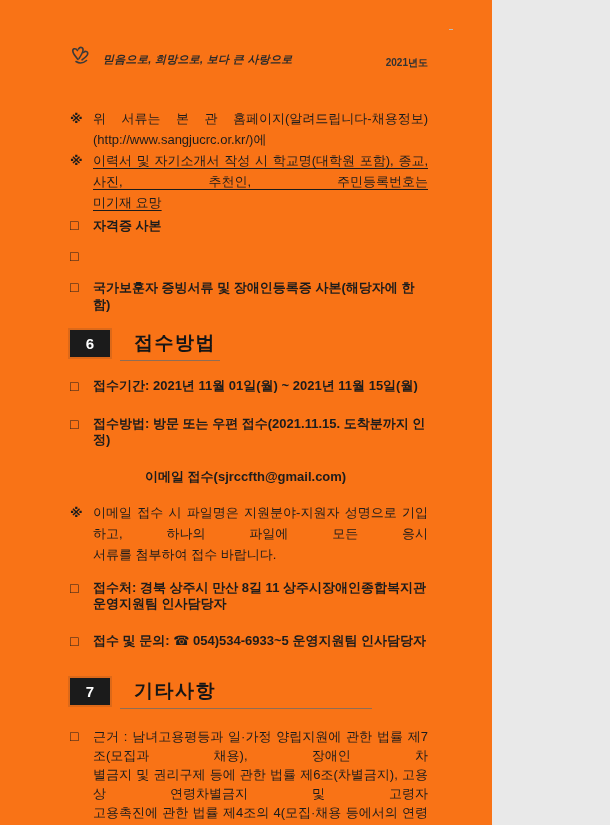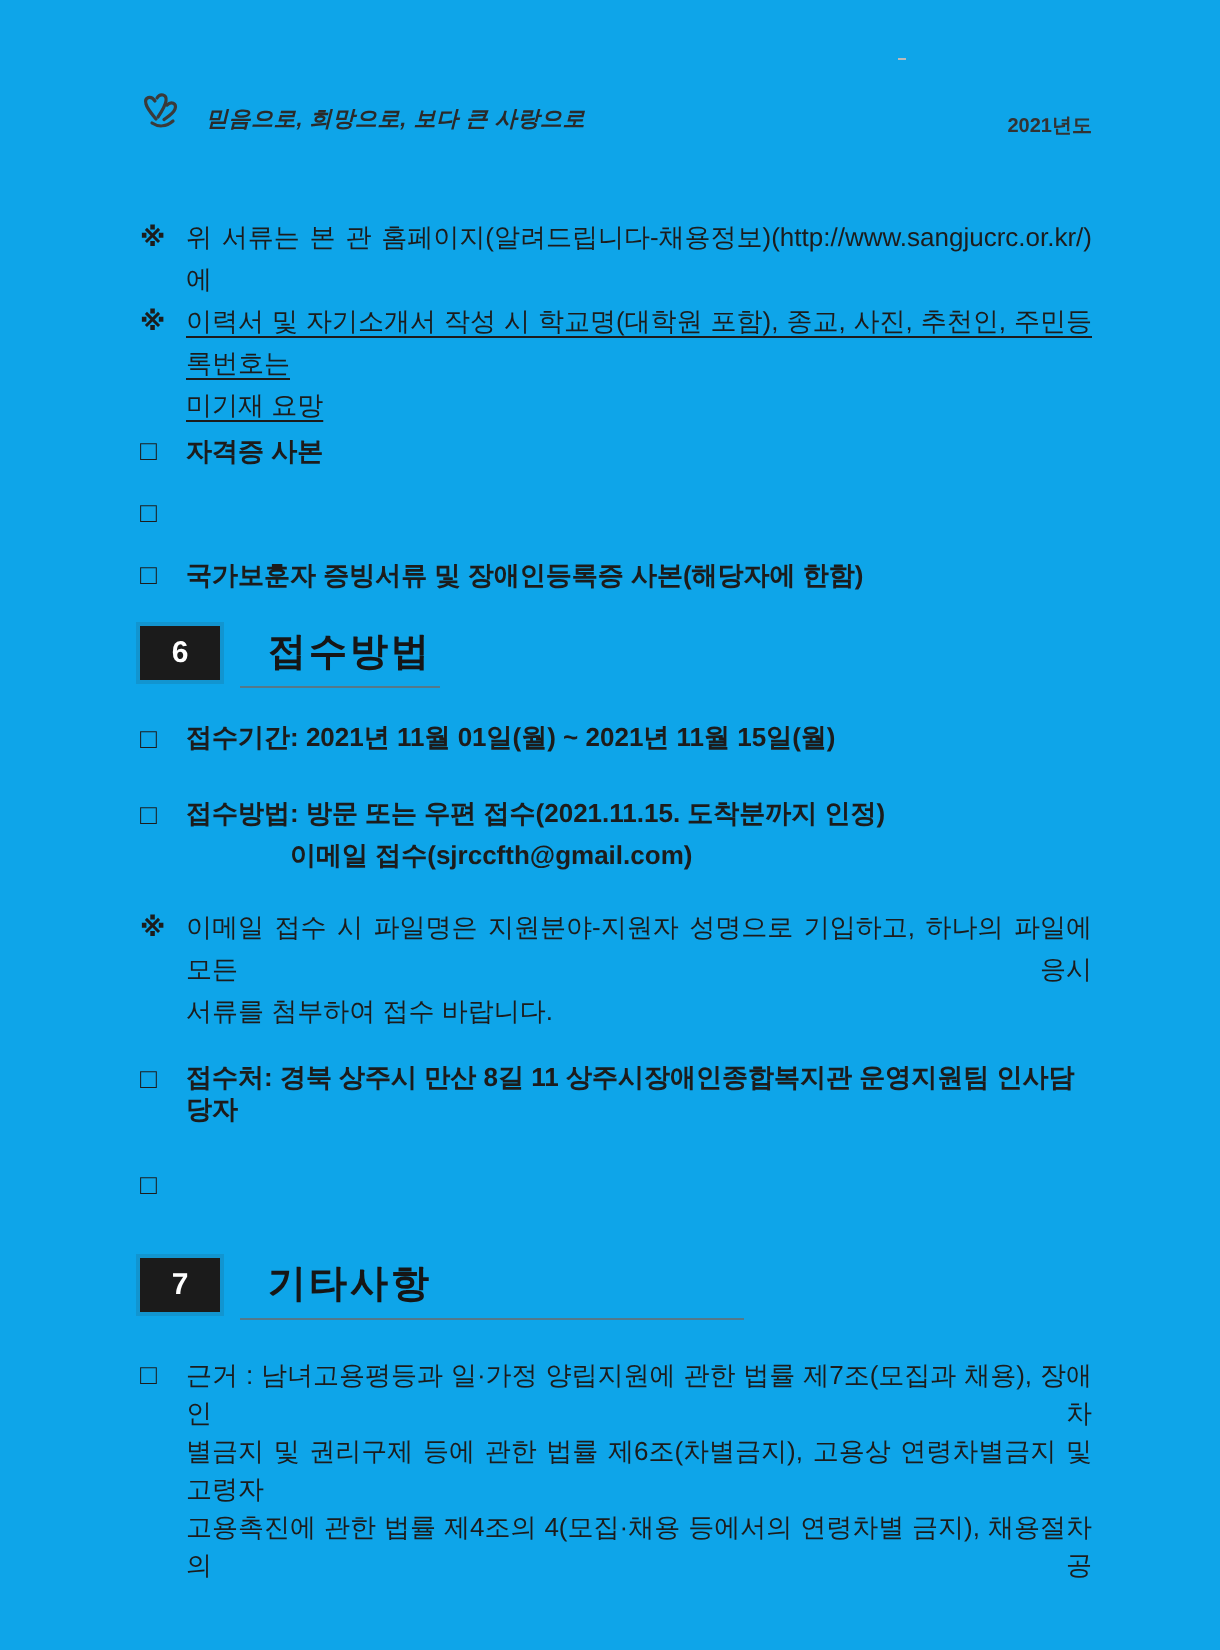--- a/index.html
+++ b/index.html
@@ -1,19 +1,19 @@
 <!DOCTYPE html>
 <html><head>
 <meta charset="utf-8">
 <style>
   html,body{margin:0;padding:0;background:#e9e9e9;}
   .sheet{
     position:relative;
-    width:610px;height:825px;
-    background:#0ea5e9;
+    width:492px;height:825px;
+    background:#f97316;
     font-family:"Liberation Sans","DejaVu Sans",sans-serif;
     color:#1c1c1c;
     overflow:hidden;
     box-sizing:border-box;
     padding:46px 64px 0 70px;
   }
   
   .hdr{display:flex;justify-content:space-between;align-items:flex-start;height:24px;}
   .brand{display:flex;align-items:center;gap:6px;}
   .slogan{font-size:11px;font-style:italic;font-weight:700;color:#2a2a2a;letter-spacing:.3px;padding-top:4px;}
@@ -44,21 +44,21 @@
   
   .mt-note1{margin-top:38px;}
   .mt-0{margin-top:0;}
   .chk{margin-top:4px;}
   .chk .row{margin-bottom:14px;align-items:flex-start;}
   .chk .marker,.it .marker{line-height:17px;}
   .chk .single{line-height:17px;}
   .mt-sec6{margin-top:16px;}
   .mt-item1{margin-top:29px;}
   .it{margin-top:21px;}
-  .email-row{margin-top:4px;padding-left:75px;}
+  .email-row{margin-top:21px;padding-left:75px;}
   .mt-note-email{margin-top:17px;}
   .mt-jubsucheo{margin-top:15px;}
   .mt-sec7{margin-top:27px;}
   .mt-geun{margin-top:22px;}
   .speck{position:absolute;left:449px;top:29px;width:4px;height:1px;background:#bbb;}
 </style>
 </head>
 <body>
 
 <div class="sheet">
@@ -132,20 +132,25 @@
     </div>
   </div>
 
   <div class="row it mt-jubsucheo">
     <span class="marker box">□</span>
     <span class="single">접수처: 경북 상주시 만산 8길 11 상주시장애인종합복지관 운영지원팀 인사담당자</span>
   </div>
 
   <div class="row it">
     <span class="marker box">□</span>
+    <span class="single">
+      <span>접수 및 문의:</span>
+      <span>☎</span>
+      <span>054)534-6933~5 운영지원팀 인사담당자</span>
+    </span>
   </div>
 
   <div class="sec mt-sec7">
     <div class="numbox">7</div>
     <span class="sectitle">기타사항</span>
     <div class="secline s7"></div>
   </div>
 
   <div class="row mt-geun">
     <span class="marker box tight">□</span>

